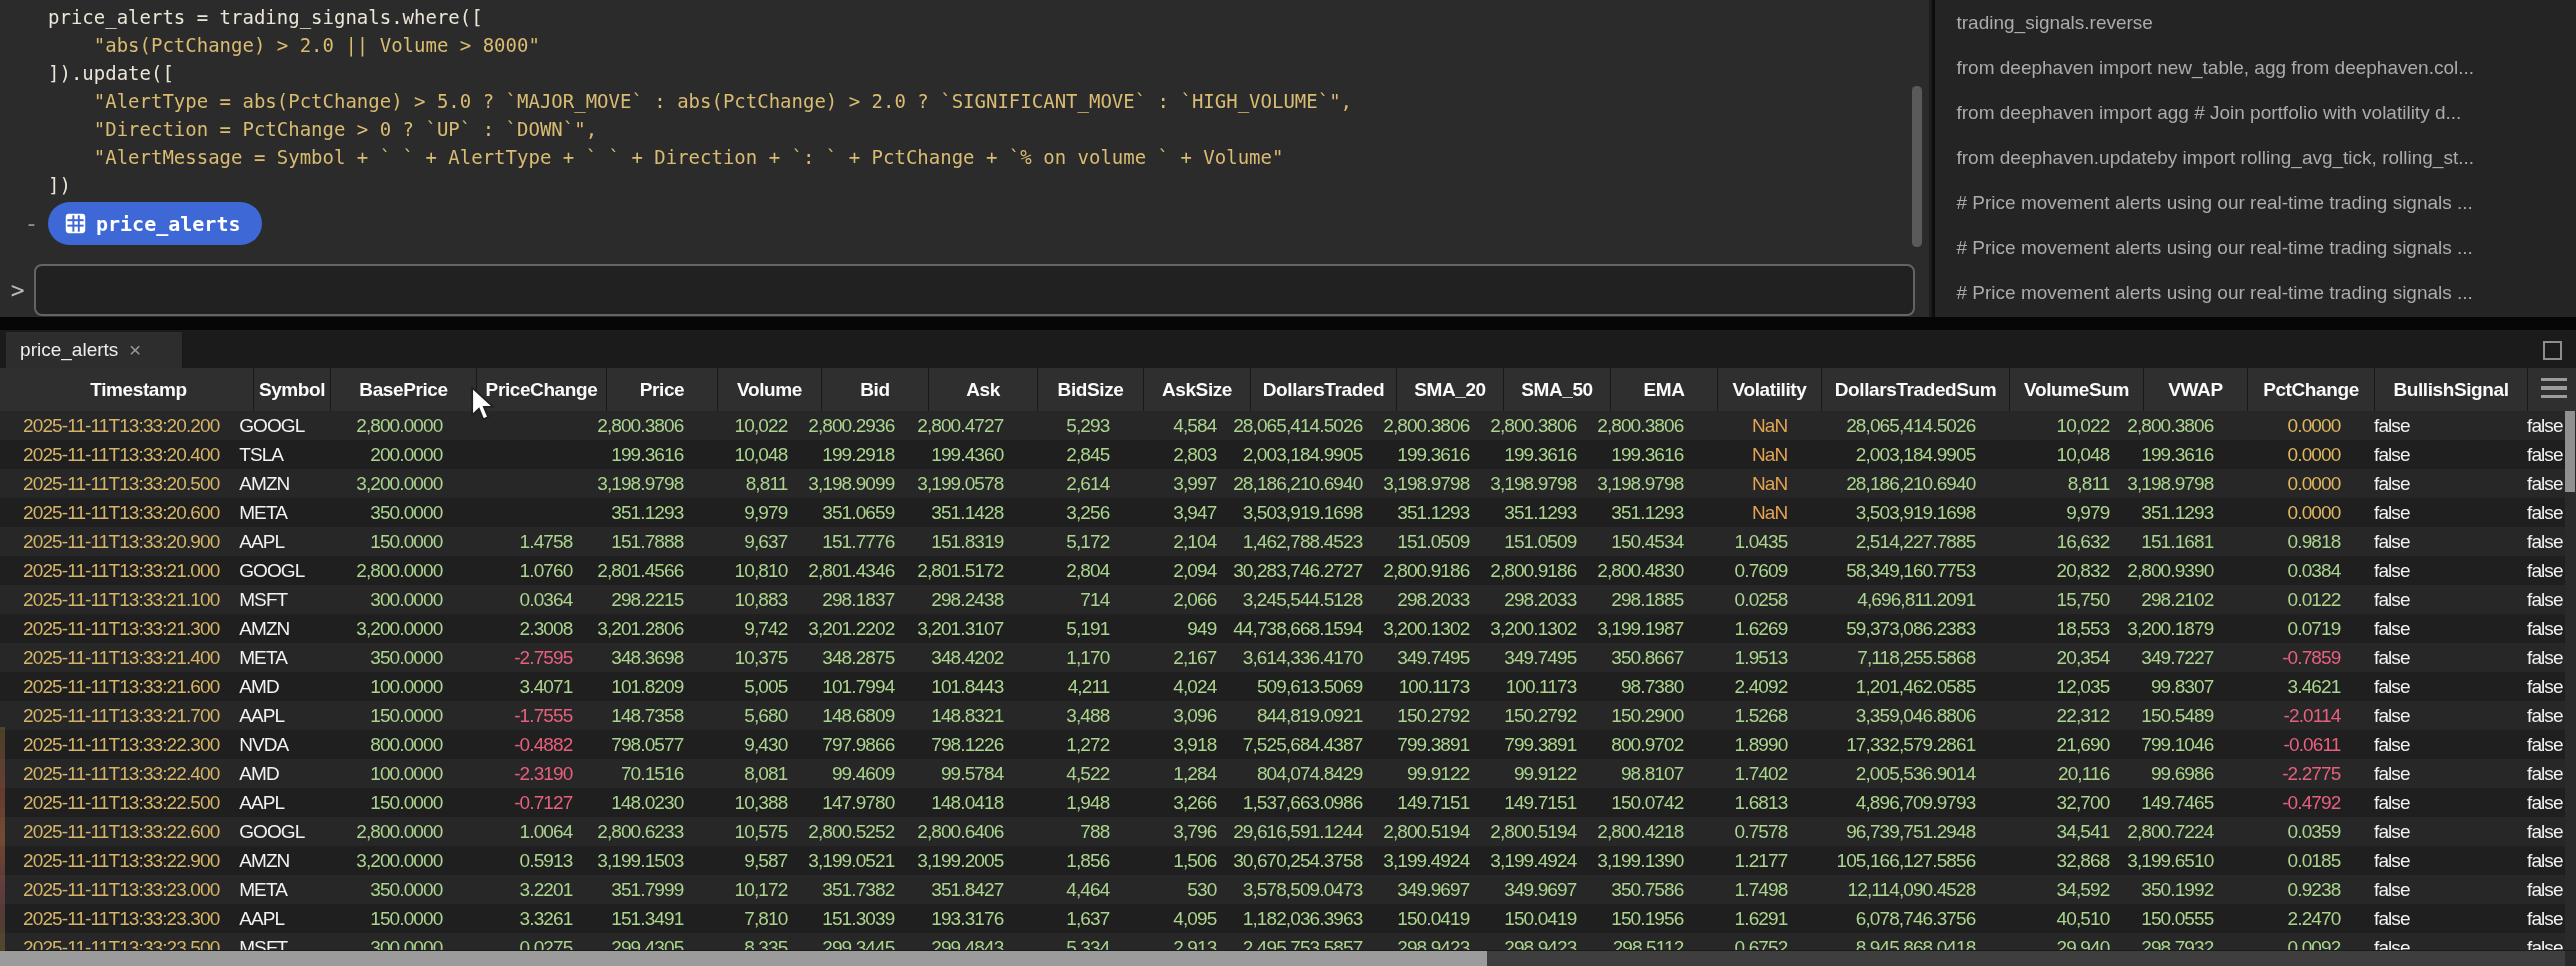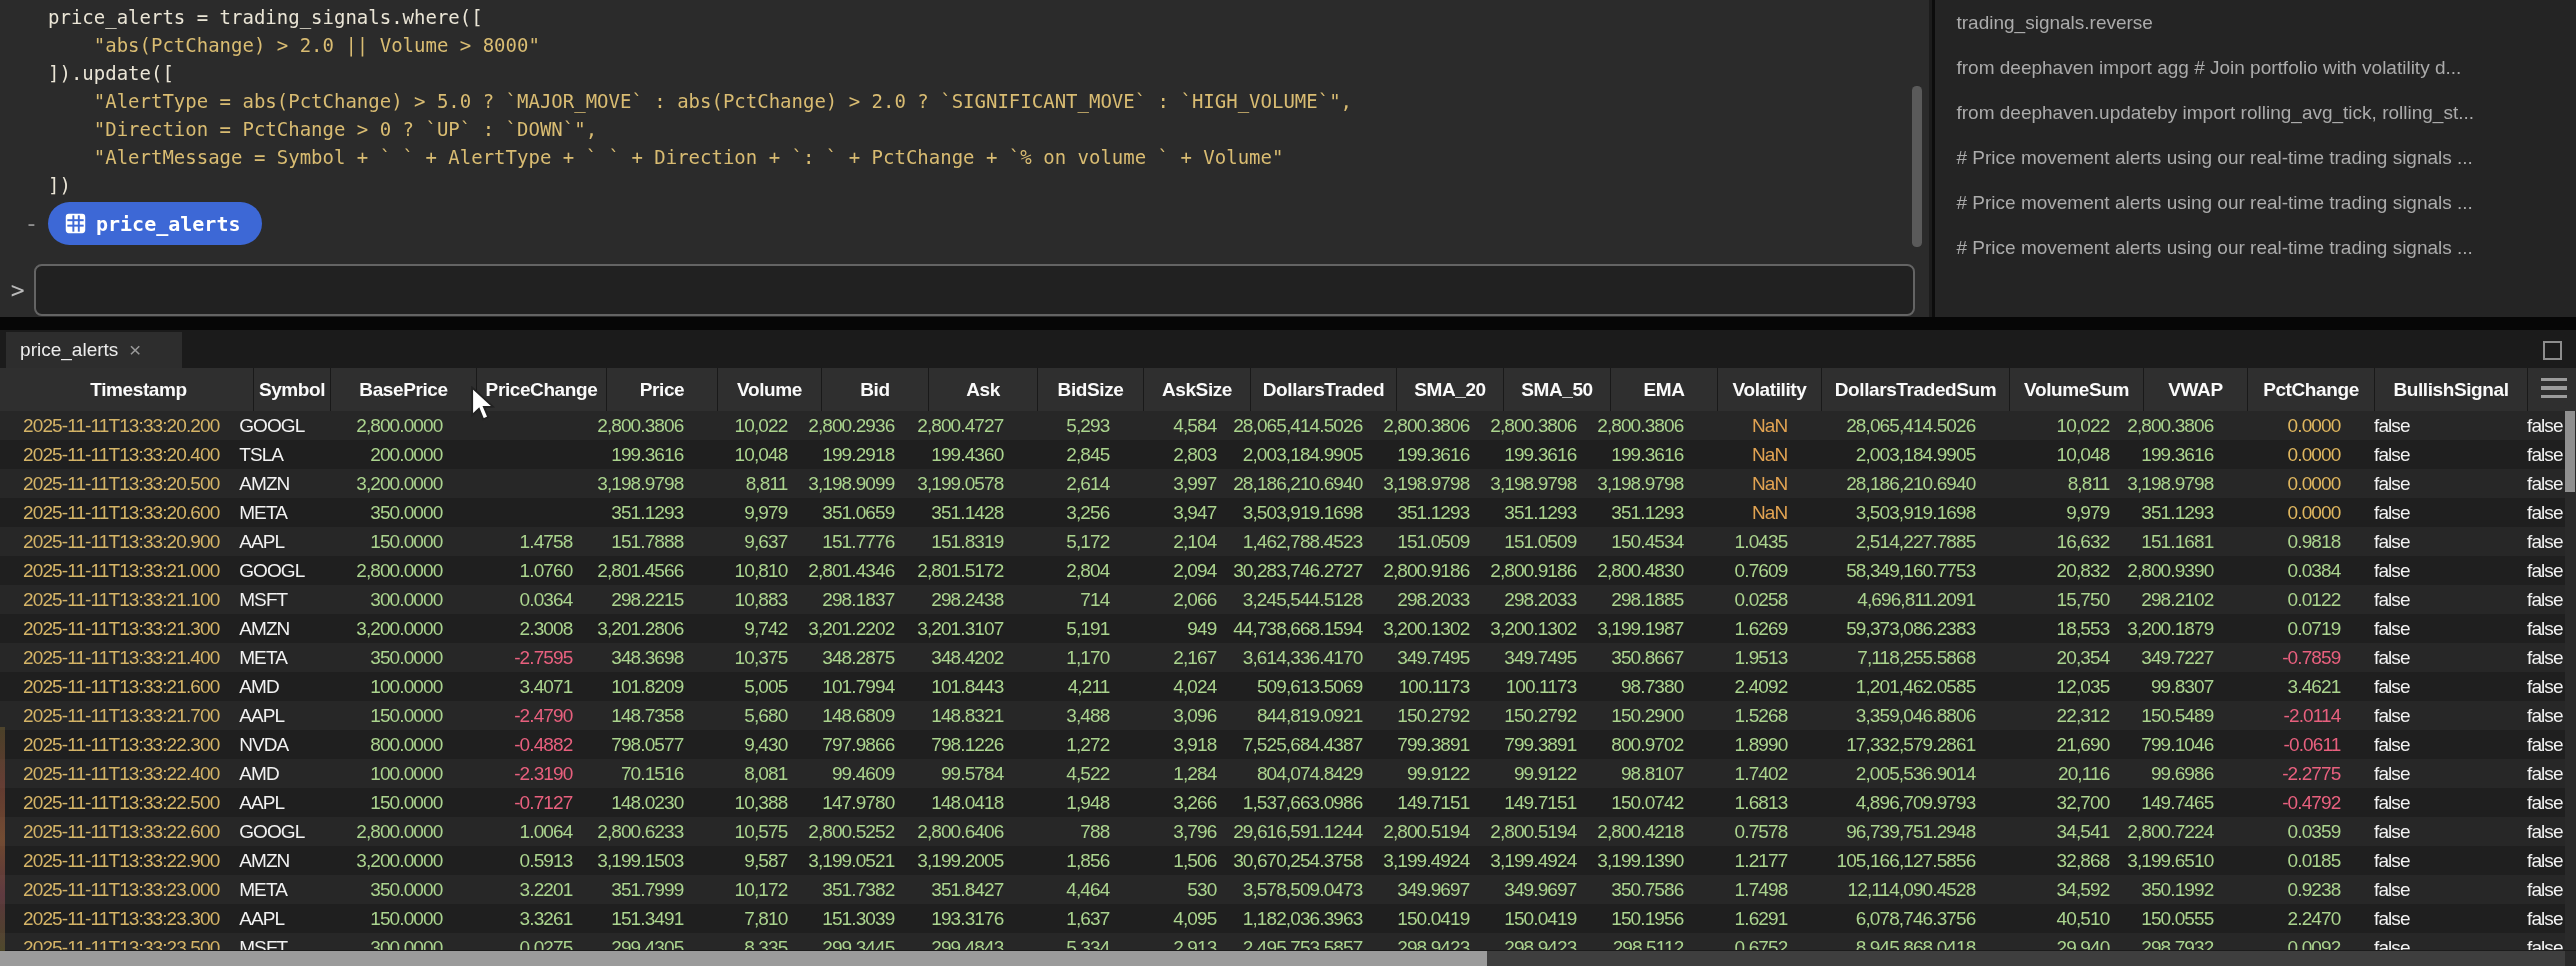--- a/index.html
+++ b/index.html
@@ -106,20 +106,21 @@
     </div>
     <div class="editor-vscrollbar"></div>
     <div class="console-prompt">&gt;</div>
     <div class="console-input-wrap">
       <input class="console-input" type="text" value="" style="">
     </div>
   </div>
 
   <div class="history-panel">
       <div class="history-item">trading_signals.reverse</div>
+      <div class="history-item">from deephaven import new_table, agg from deephaven.col...</div>
       <div class="history-item">from deephaven import agg # Join portfolio with volatility d...</div>
       <div class="history-item">from deephaven.updateby import rolling_avg_tick, rolling_st...</div>
       <div class="history-item"># Price movement alerts using our real-time trading signals ...</div>
       <div class="history-item"># Price movement alerts using our real-time trading signals ...</div>
       <div class="history-item"># Price movement alerts using our real-time trading signals ...</div>
     </div>
 
   <div class="black-gap"></div>
 
   <div class="table-panel">
@@ -388,21 +389,21 @@
           <div class="cell right num" style="width: 134px;">12,035</div>
           <div class="cell right num" style="width: 104px;">99.8307</div>
           <div class="cell right num" style="width: 127px;">3.4621</div>
           <div class="cell boolpad bool" style="width: 153px;">false</div>
           <div class="cell boolpad bool" style="width: 73px;">false</div>
         </div>
         <div class="grid-row">
           <div class="cell right ts" style="width: 230px;">2025-11-11T13:33:21.700</div>
           <div class="cell left sym" style="width: 77px;">AAPL</div>
           <div class="cell right num" style="width: 146px;">150.0000</div>
-          <div class="cell right neg" style="width: 130px;">-2.4790</div>
+          <div class="cell right neg" style="width: 130px;">-1.7555</div>
           <div class="cell right num" style="width: 111px;">148.7358</div>
           <div class="cell right num" style="width: 104px;">5,680</div>
           <div class="cell right num" style="width: 107px;">148.6809</div>
           <div class="cell right num" style="width: 109px;">148.8321</div>
           <div class="cell right num" style="width: 106px;">3,488</div>
           <div class="cell right num" style="width: 107px;">3,096</div>
           <div class="cell right num" style="width: 146px;">844,819.0921</div>
           <div class="cell right num" style="width: 107px;">150.2792</div>
           <div class="cell right num" style="width: 107px;">150.2792</div>
           <div class="cell right num" style="width: 107px;">150.2900</div>

